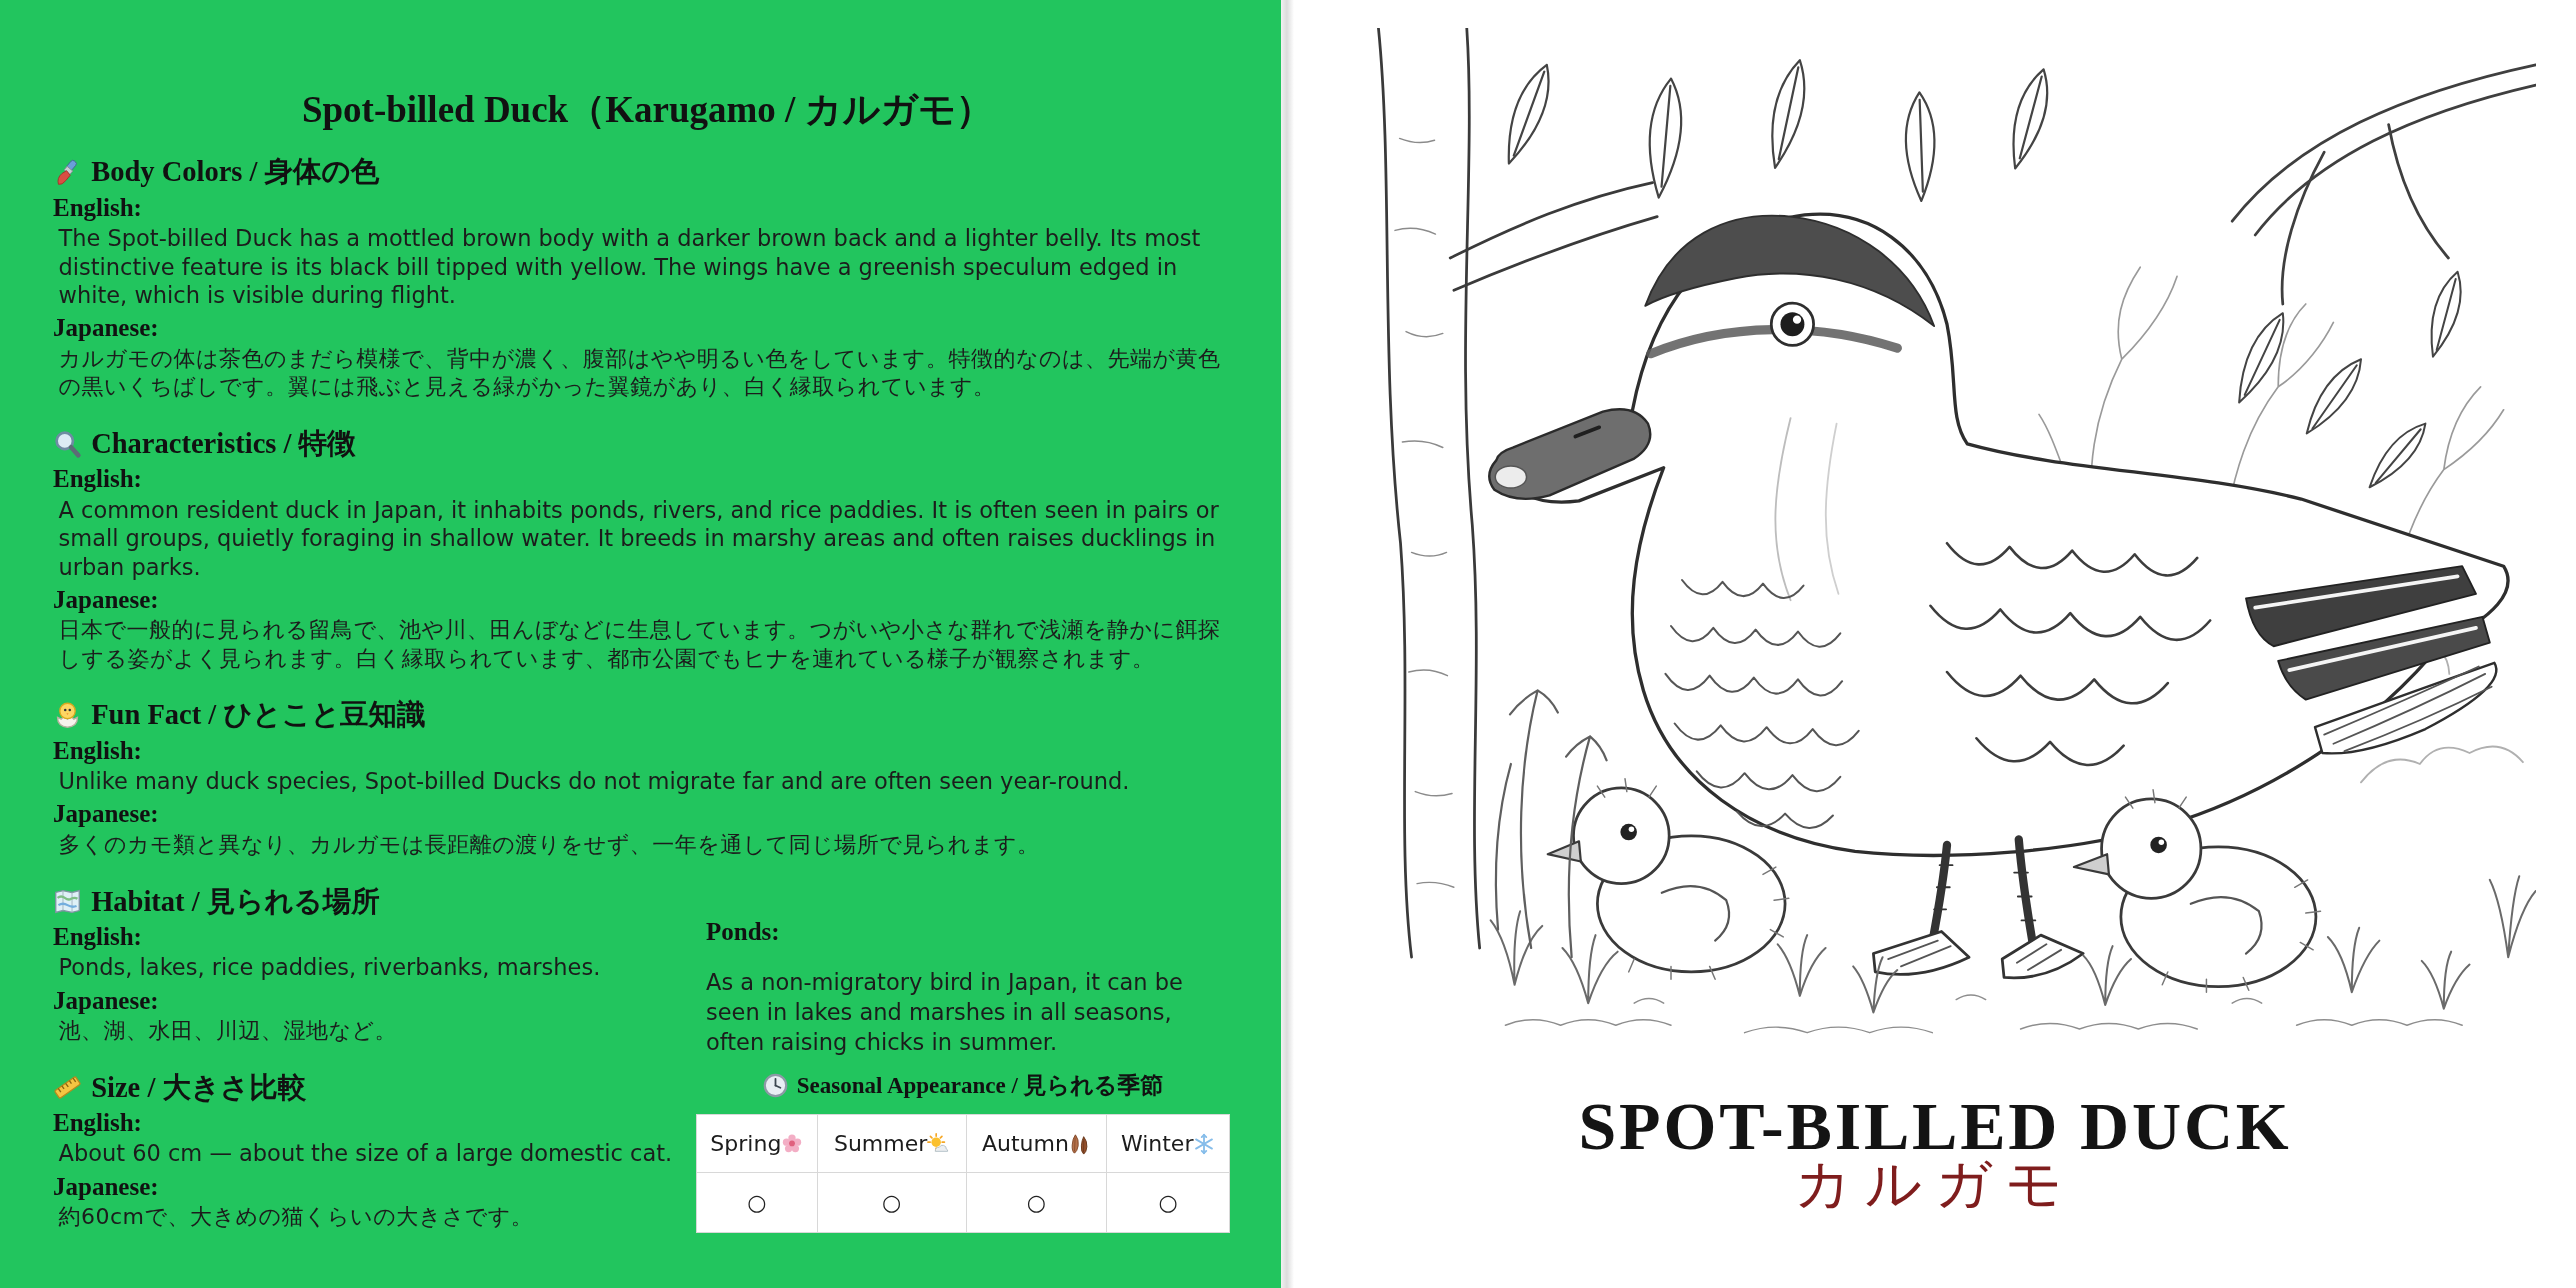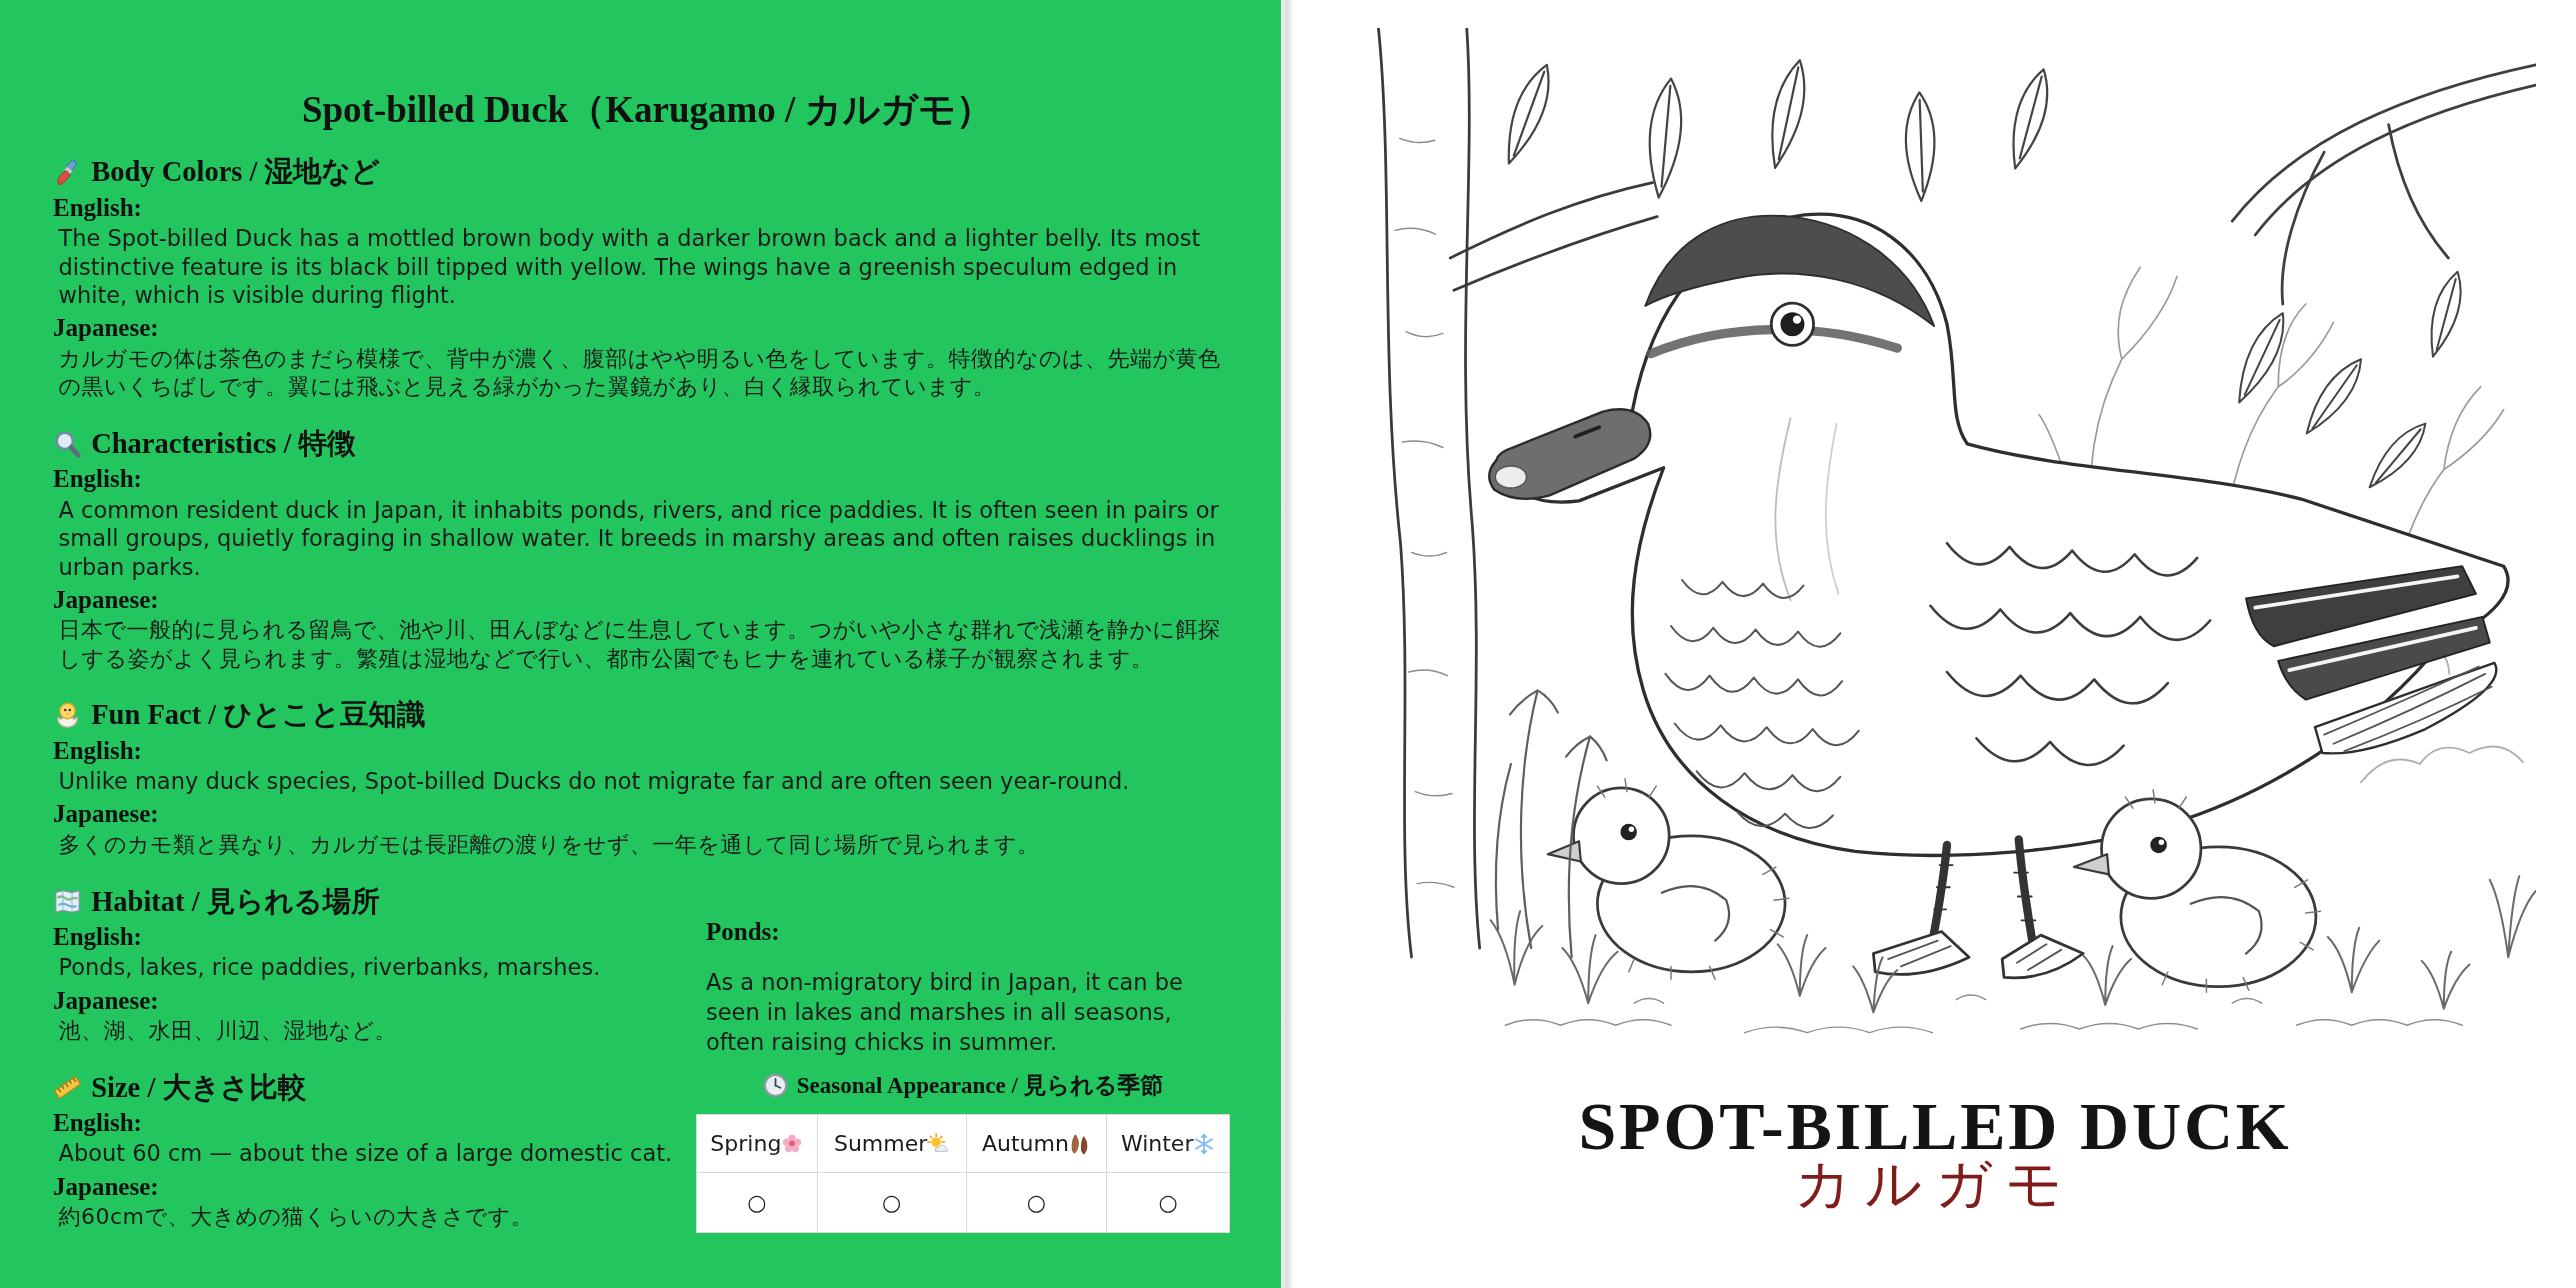--- a/index.html
+++ b/index.html
@@ -95,42 +95,42 @@
 
     <div class="section">
       <div class="sec-head">
         <span class="ico">
           <svg width="29" height="29" viewBox="0 0 32 32">
             <rect x="17" y="2" width="7" height="12" rx="3" transform="rotate(40 20 8)" fill="#6a9fd8" stroke="#44688f" stroke-width="1"></rect>
             <rect x="13.5" y="11" width="8" height="5" transform="rotate(40 17 13)" fill="#c9ced4" stroke="#8b9097" stroke-width="1"></rect>
             <path d="M6 29 Q4 22 10 17 L15 14 L19 19 L14 25 Q10 30 6 29 Z" fill="#d94f43" stroke="#a33229" stroke-width="1"></path>
           </svg>
         </span>
-        <span>Body Colors / 湿地など</span>
+        <span>Body Colors / 身体の色</span>
       </div>
       <div class="lang-label">English:</div>
       <p class="para">The Spot-billed Duck has a mottled brown body with a darker brown back and a lighter belly. Its most distinctive feature is its black bill tipped with yellow. The wings have a greenish speculum edged in white, which is visible during flight.</p>
       <div class="lang-label">Japanese:</div>
       <p class="para jp">カルガモの体は茶色のまだら模様で、背中が濃く、腹部はやや明るい色をしています。特徴的なのは、先端が黄色の黒いくちばしです。翼には飛ぶと見える緑がかった翼鏡があり、白く縁取られています。</p>
     </div>
 
     <div class="section">
       <div class="sec-head">
         <span class="ico">
           <svg width="29" height="29" viewBox="0 0 32 32">
             <circle cx="13" cy="12" r="9" fill="#dcebf5" stroke="#6e8ca3" stroke-width="3"></circle>
             <line x1="20" y1="19" x2="28" y2="28" stroke="#5d6b77" stroke-width="5" stroke-linecap="round"></line>
           </svg>
         </span>
         <span>Characteristics / 特徴</span>
       </div>
       <div class="lang-label">English:</div>
       <p class="para">A common resident duck in Japan, it inhabits ponds, rivers, and rice paddies. It is often seen in pairs or small groups, quietly foraging in shallow water. It breeds in marshy areas and often raises ducklings in urban parks.</p>
       <div class="lang-label">Japanese:</div>
-      <p class="para jp">日本で一般的に見られる留鳥で、池や川、田んぼなどに生息しています。つがいや小さな群れで浅瀬を静かに餌探しする姿がよく見られます。繁殖は湿地などで行い、都市公園でもヒナを連れている様子が観察されます。</p>
+      <p class="para jp">日本で一般的に見られる留鳥で、池や川、田んぼなどに生息しています。つがいや小さな群れで浅瀬を静かに餌探しする姿がよく見られます。白く縁取られています、都市公園でもヒナを連れている様子が観察されます。</p>
     </div>
 
     <div class="section">
       <div class="sec-head">
         <span class="ico">
           <svg width="29" height="29" viewBox="0 0 32 32">
             <path d="M5 18 Q5 28 16 29 Q27 28 27 18 L23 20 L20 17 L16 20 L12 17 L9 20 Z" fill="#f6f3ec" stroke="#b9b2a2" stroke-width="1.5"></path>
             <circle cx="16" cy="11" r="8.5" fill="#fdd663" stroke="#d9a91f" stroke-width="1.5"></circle>
             <circle cx="13.5" cy="10" r="1.4" fill="#333"></circle>
             <circle cx="18.5" cy="10" r="1.4" fill="#333"></circle>

